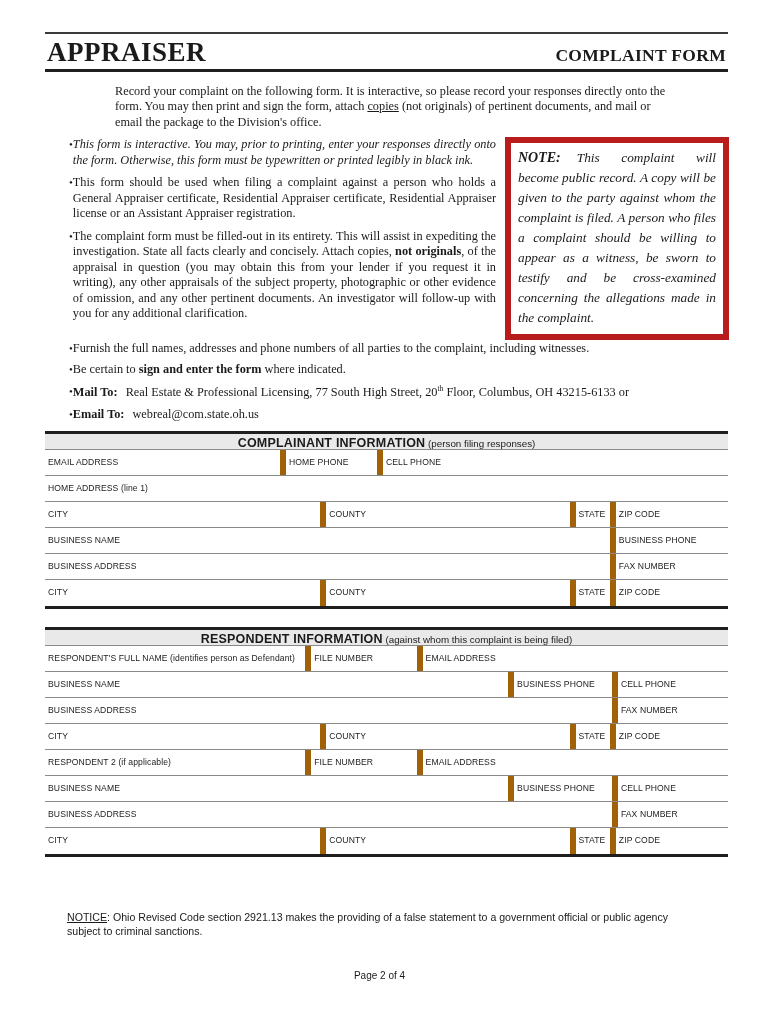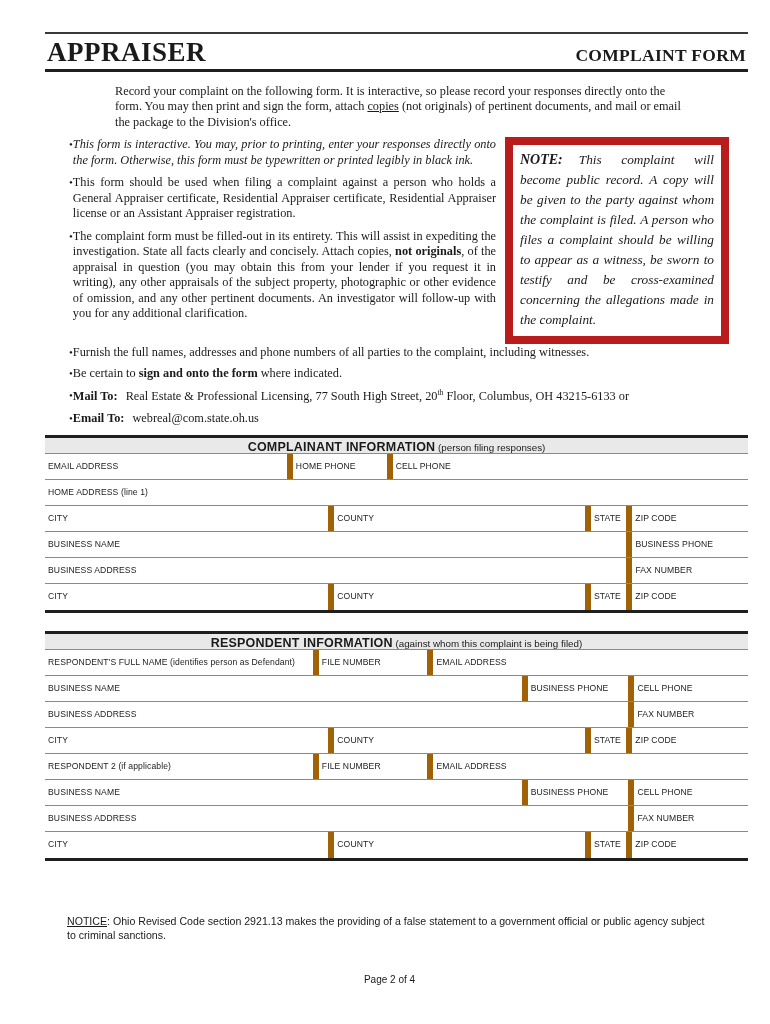--- a/index.html
+++ b/index.html
@@ -3,21 +3,21 @@
 <meta charset="utf-8">
 <style>
   * { margin: 0; padding: 0; box-sizing: border-box; }
   html, body { background: #ffffff; }
   body {
     width: 770px; height: 1024px;
     font-family: "Liberation Serif", serif;
     color: #1a1a1a;
     overflow: hidden;
   }
-  .page { width: 770px; height: 880px; padding: 32px 22px 0 45px; }
+  .page { width: 770px; height: 880px; padding: 32px 42px 0 45px; }
 
   
   .doc-header {
     border-top: 2px solid #3a3a3a;
     border-bottom: 3px solid #1f1f1f;
     display: flex; align-items: baseline; justify-content: space-between;
     padding: 3px 2px 1px 2px;
   }
   .doc-title { font-size: 27px; font-weight: bold; letter-spacing: 0.5px; }
   .doc-subtitle { font-size: 17.5px; font-weight: bold; letter-spacing: 0.3px; }
@@ -37,21 +37,21 @@
   .bullet .btxt { flex: 1; font-size: 12.3px; line-height: 1.26; }
   .just .btxt { text-align: justify; }
   .italic .btxt { font-style: italic; }
   .bullets-full { margin-top: 1px; }
   .bullets-full .bullet { margin-bottom: 6px; }
   b.inline-label { padding-right: 8px; }
   sup { font-size: 0.62em; vertical-align: super; }
 
   .note-box {
     flex: 0 0 224px;
-    border: 8px solid #b91c1c;
+    border: 6px solid #b91c1c;
     padding: 4px 7px 6px 7px;
     font-style: italic;
     font-size: 13.3px; line-height: 1.5;
     text-align: justify;
     align-self: flex-start;
   }
   .note-label { font-weight: bold; font-size: 14px; }
   .note-gap { display: inline-block; width: 16px; }
 
   
@@ -131,21 +131,21 @@
 
   <div class="bullets-full">
 
     <div class="bullet">
       <span class="marker">•</span>
       <span class="btxt">Furnish the full names, addresses and phone numbers of all parties to the complaint, including witnesses.</span>
     </div>
 
     <div class="bullet">
       <span class="marker">•</span>
-      <span class="btxt"><span>Be certain to </span><b>sign and onto the form</b><span> where indicated.</span></span>
+      <span class="btxt"><span>Be certain to </span><b>sign and enter the form</b><span> where indicated.</span></span>
     </div>
 
     <div class="bullet">
       <span class="marker">•</span>
       <span class="btxt"><b class="inline-label">Mail To:</b><span>Real Estate &amp; Professional Licensing, 77 South High Street, 20</span><sup>th</sup><span> Floor, Columbus, OH 43215-6133 or</span></span>
     </div>
 
     <div class="bullet">
       <span class="marker">•</span>
       <span class="btxt"><b class="inline-label">Email To:</b><span>webreal@com.state.oh.us</span></span>

